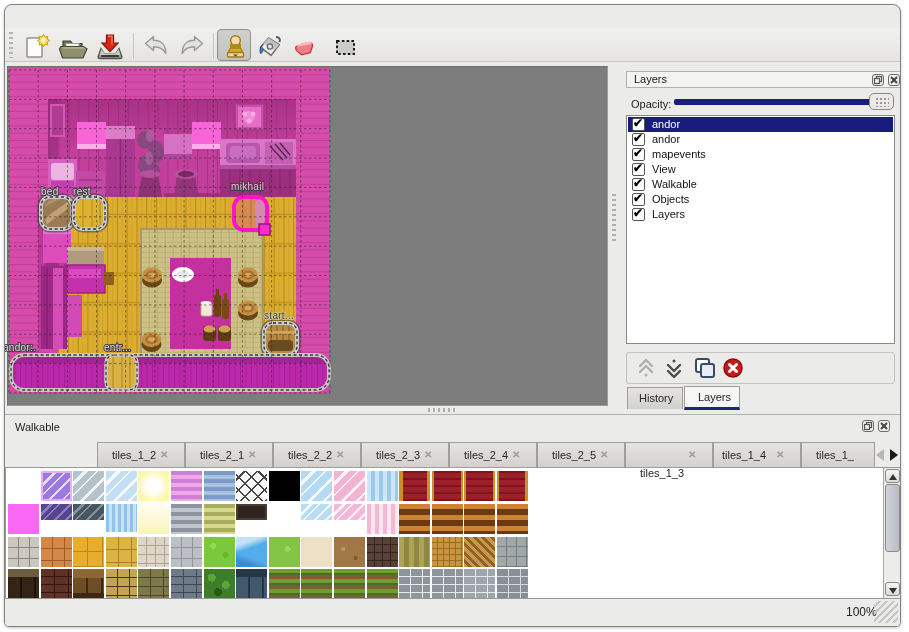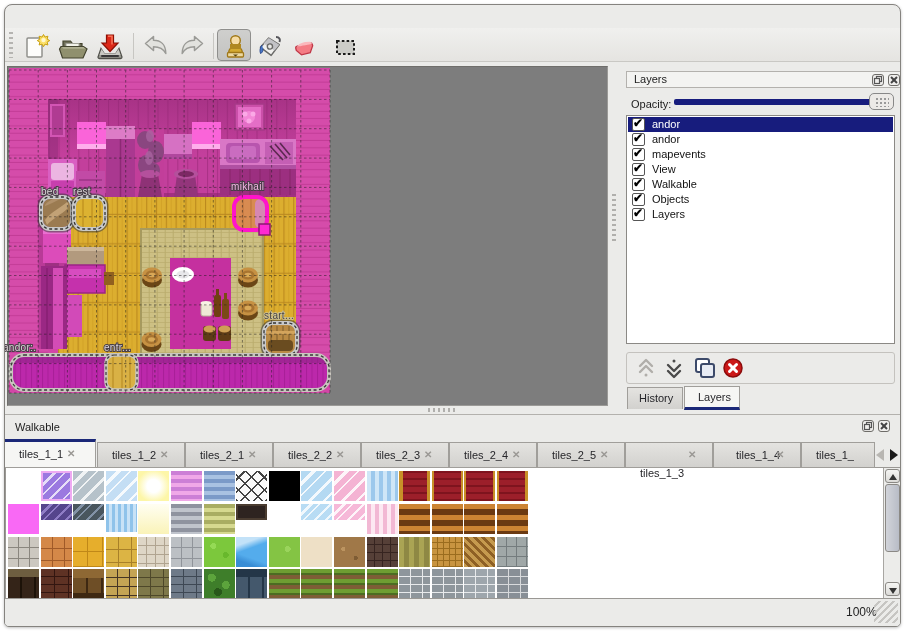--- a/index.html
+++ b/index.html
@@ -444,24 +444,20 @@
         </svg>
       </div>
     <div class="wbtn" style="left:873px;top:5px">
         <svg width="10" height="10" style="position:absolute;left:0;top:0">
           <g stroke="#444" stroke-width="2">
             <line x1="2" y1="2" x2="8" y2="8"></line>
             <line x1="8" y1="2" x2="2" y2="8"></line>
           </g>
         </svg>
       </div>
-    <div class="tab tabact" style="left:-1px;top:24px;width:92px;height:29px;border-top:3px solid #1b2878;z-index:3">
-        <span style="position:absolute;left:14px;top:6px">tiles_1_1</span>
-        <span class="xico" style="left:62px;top:6px"></span>
-      </div>
       <div class="tab" style="left:92px;top:27px;width:88px;height:26px;z-index:2">
         <span style="position:absolute;left:14px;top:6px">tiles_1_2</span>
         <span class="xico" style="left:62px;top:6px"></span>
       </div>
       <div class="tab" style="left:180px;top:27px;width:88px;height:26px;z-index:2">
         <span style="position:absolute;left:14px;top:6px">tiles_2_1</span>
         <span class="xico" style="left:62px;top:6px"></span>
       </div>
       <div class="tab" style="left:268px;top:27px;width:88px;height:26px;z-index:2">
         <span style="position:absolute;left:14px;top:6px">tiles_2_2</span>
@@ -477,21 +473,21 @@
       </div>
       <div class="tab" style="left:532px;top:27px;width:88px;height:26px;z-index:2">
         <span style="position:absolute;left:14px;top:6px">tiles_2_5</span>
         <span class="xico" style="left:62px;top:6px"></span>
       </div>
       <div class="tab" style="left:620px;top:27px;width:88px;height:26px;z-index:2">
         <span style="position:absolute;left:14px;top:24px">tiles_1_3</span>
         <span class="xico" style="left:62px;top:6px"></span>
       </div>
       <div class="tab" style="left:708px;top:27px;width:88px;height:26px;z-index:2">
-        <span style="position:absolute;left:22px;top:6px">tiles_1_4</span>
+        <span style="position:absolute;left:8px;top:6px">tiles_1_4</span>
         <span class="xico" style="left:62px;top:6px"></span>
       </div>
       <div class="tab" style="left:796px;top:27px;width:74px;height:26px;z-index:2">
         <span style="position:absolute;left:14px;top:6px">tiles_1_</span>
       </div>
       <div style="position:absolute;left:871px;top:34px;width:0;height:0;border:6px solid transparent;border-right:8px solid #b8b6b2;border-left:none"></div>
       <div style="position:absolute;left:885px;top:34px;width:0;height:0;border:6px solid transparent;border-left:8px solid #1a1a1a;border-right:none"></div>
     <div id="tilearea">
         <div class="tile" style="left:35px;top:3px;height:30px;background:#9b79e0;background-image:linear-gradient(135deg,transparent 0 18%,rgba(255,255,255,.75) 18% 26%,transparent 26% 38%,rgba(255,255,255,.75) 38% 42%,transparent 42% 60%,rgba(255,255,255,.75) 60% 66%,transparent 66% 85%,rgba(255,255,255,.75) 85% 90%,transparent 90%);border:2px solid #eeaaf2"></div>
         <div class="tile" style="left:67px;top:3px;height:30px;background:#b6c2ca;background-image:linear-gradient(135deg,transparent 0 18%,rgba(255,255,255,.8) 18% 26%,transparent 26% 38%,rgba(255,255,255,.8) 38% 42%,transparent 42% 60%,rgba(255,255,255,.8) 60% 66%,transparent 66% 85%,rgba(255,255,255,.8) 85% 90%,transparent 90%)"></div>

